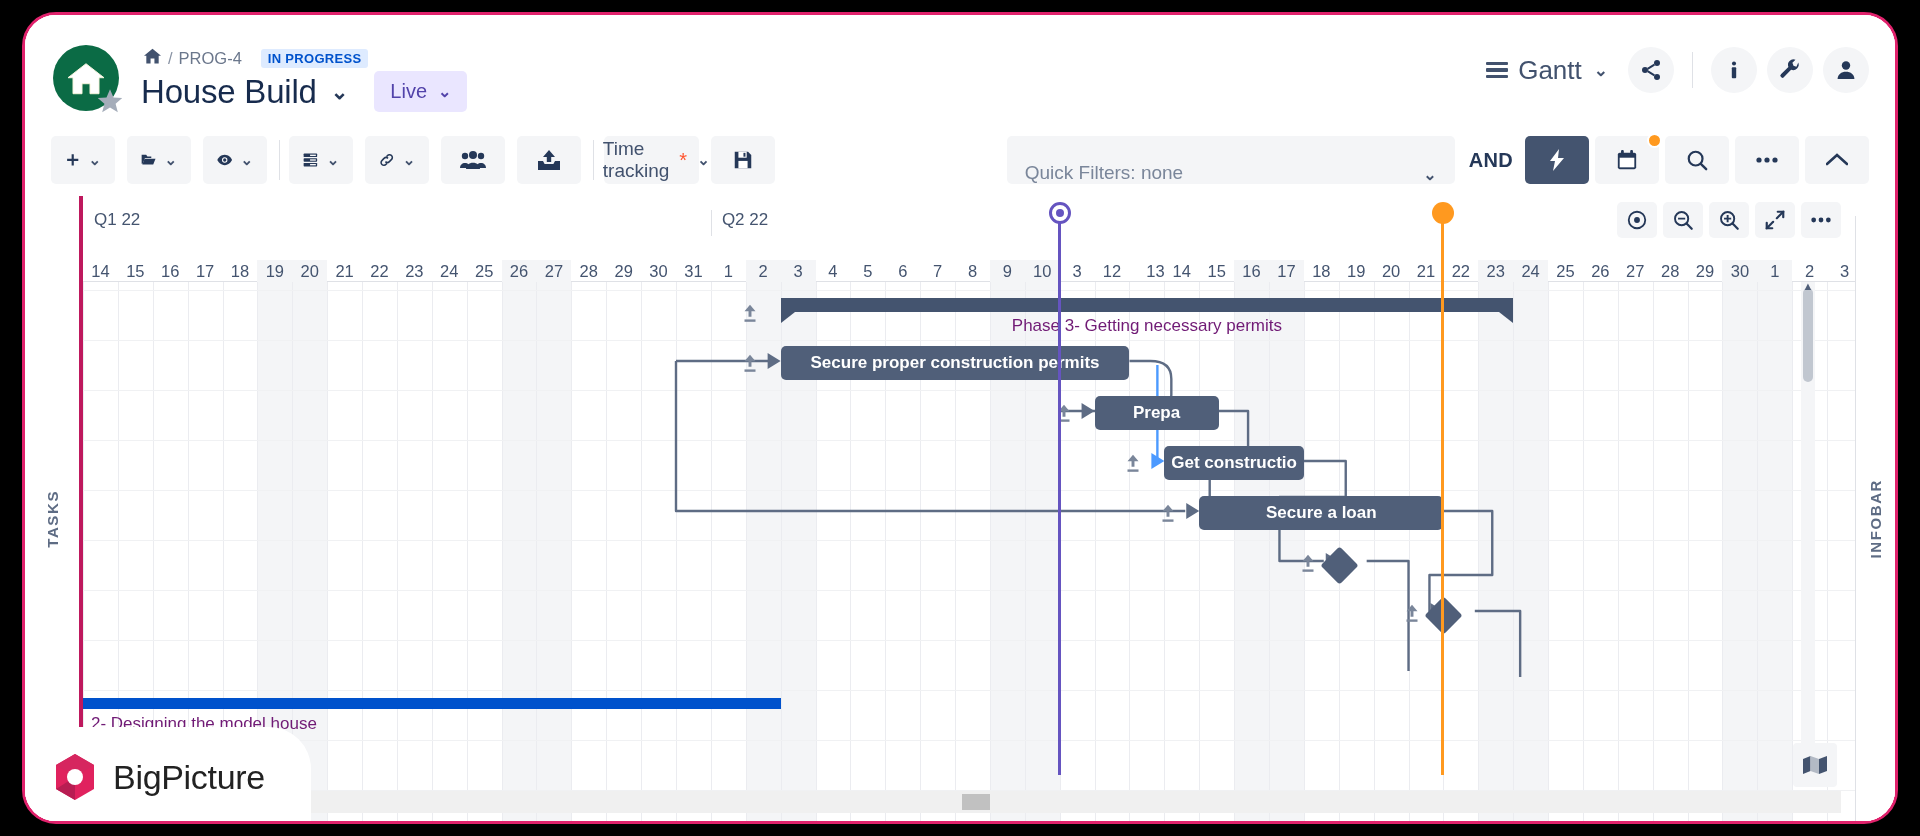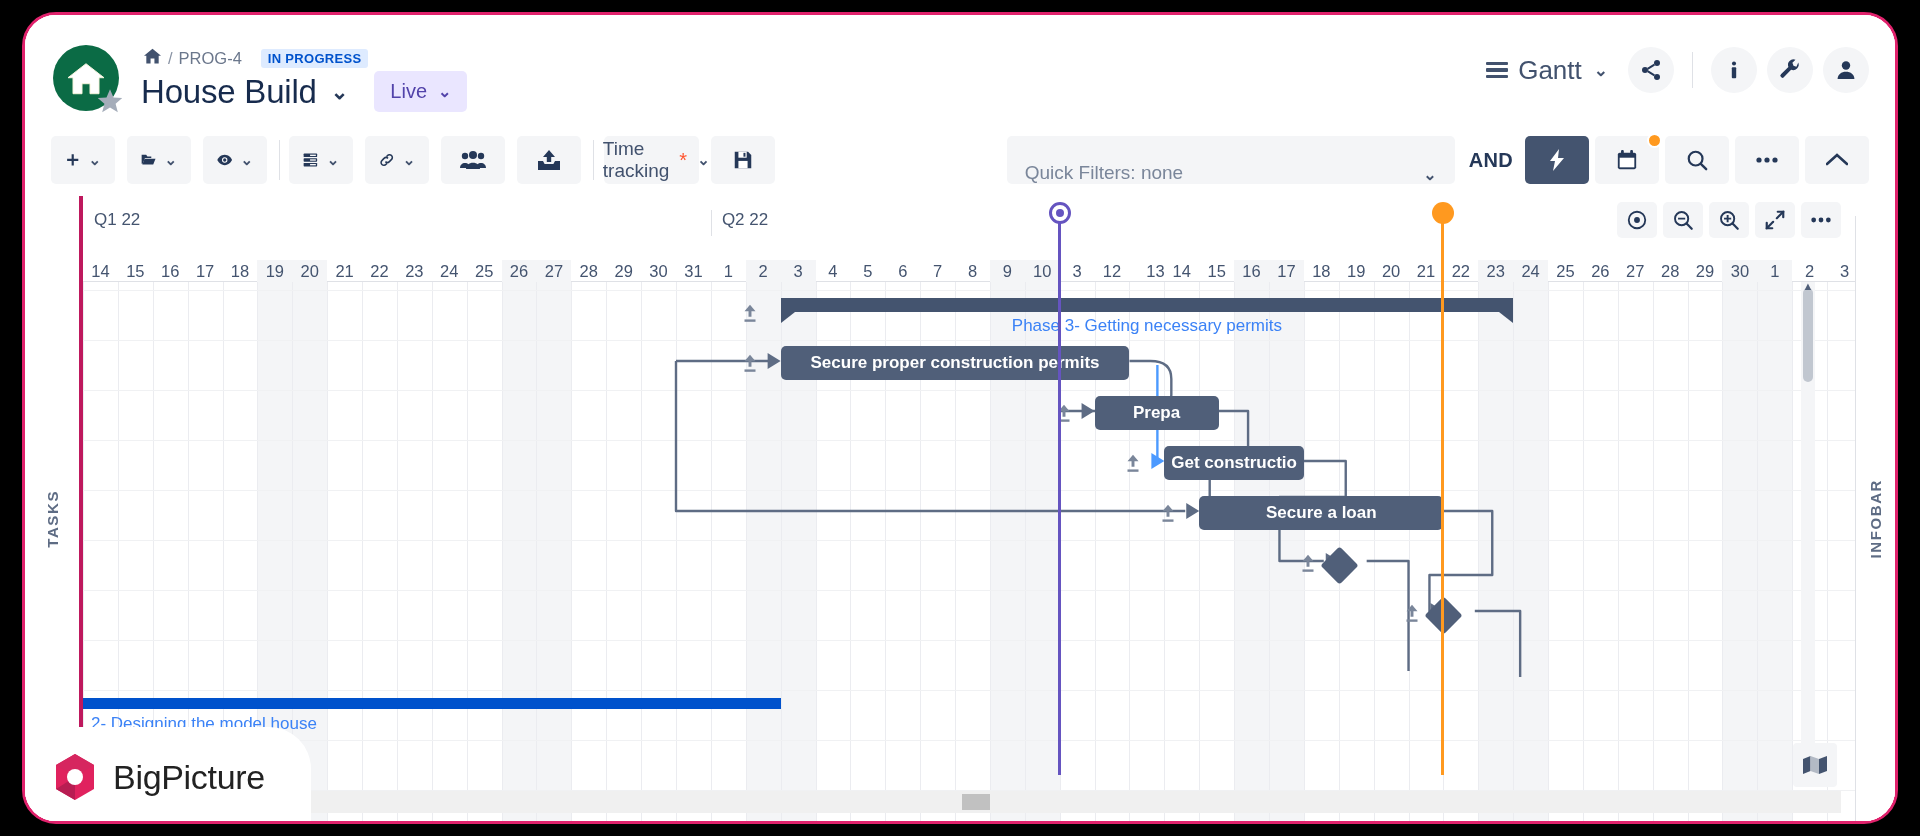--- a/index.html
+++ b/index.html
@@ -216,21 +216,21 @@
     position:absolute; height: 14px; background:#44546f;
     cursor:pointer;
   }
   .summary::before, .summary::after {
     content:""; position:absolute; top: 14px;
     border-style: solid;
   }
   .summary::before { left:0; border-width: 0 0 11px 14px; border-color: transparent transparent transparent #44546f; }
   .summary::after  { right:0; border-width: 0 14px 11px 0; border-color: transparent #44546f transparent transparent; }
   .summary-label {
-    position:absolute; font-size: 17px; color:#3b82f6;
+    position:absolute; font-size: 17px; color:#701a75;
     white-space:nowrap;
   }
   .blue-summary {
     position:absolute; height: 11px; background:#0052cc;
   }
   .milestone {
     position:absolute; width: 27px; height: 27px;
     background:#505f79; transform: rotate(45deg); border-radius:3px;
     cursor:pointer;
   }

